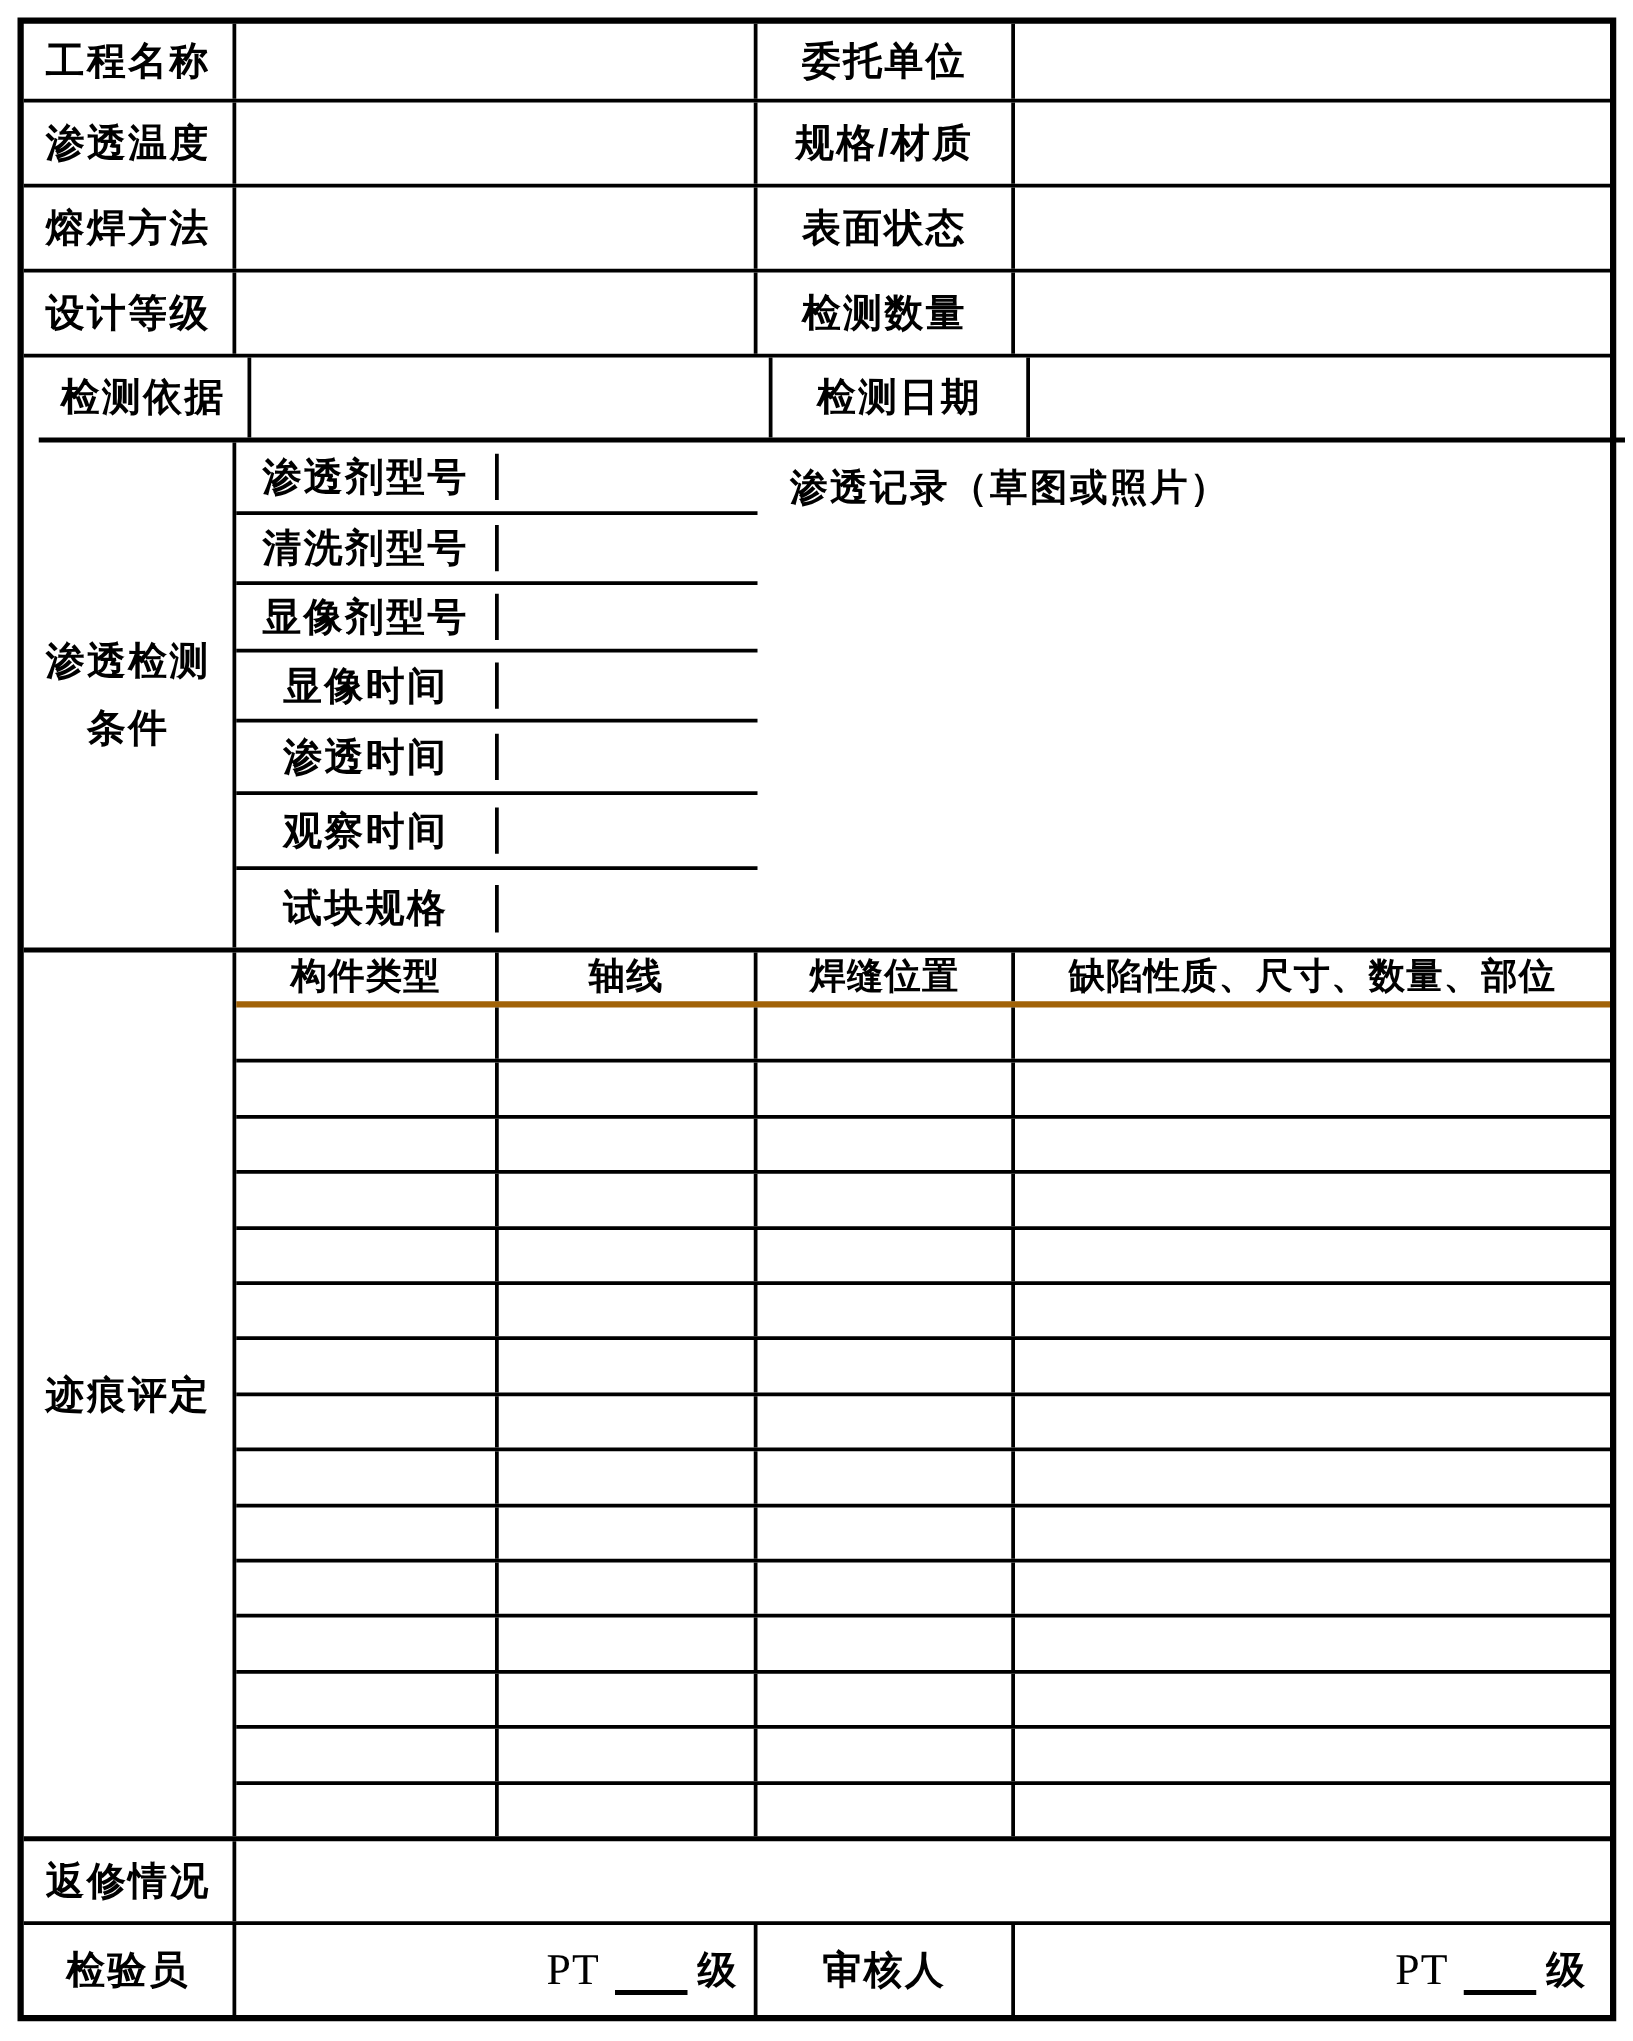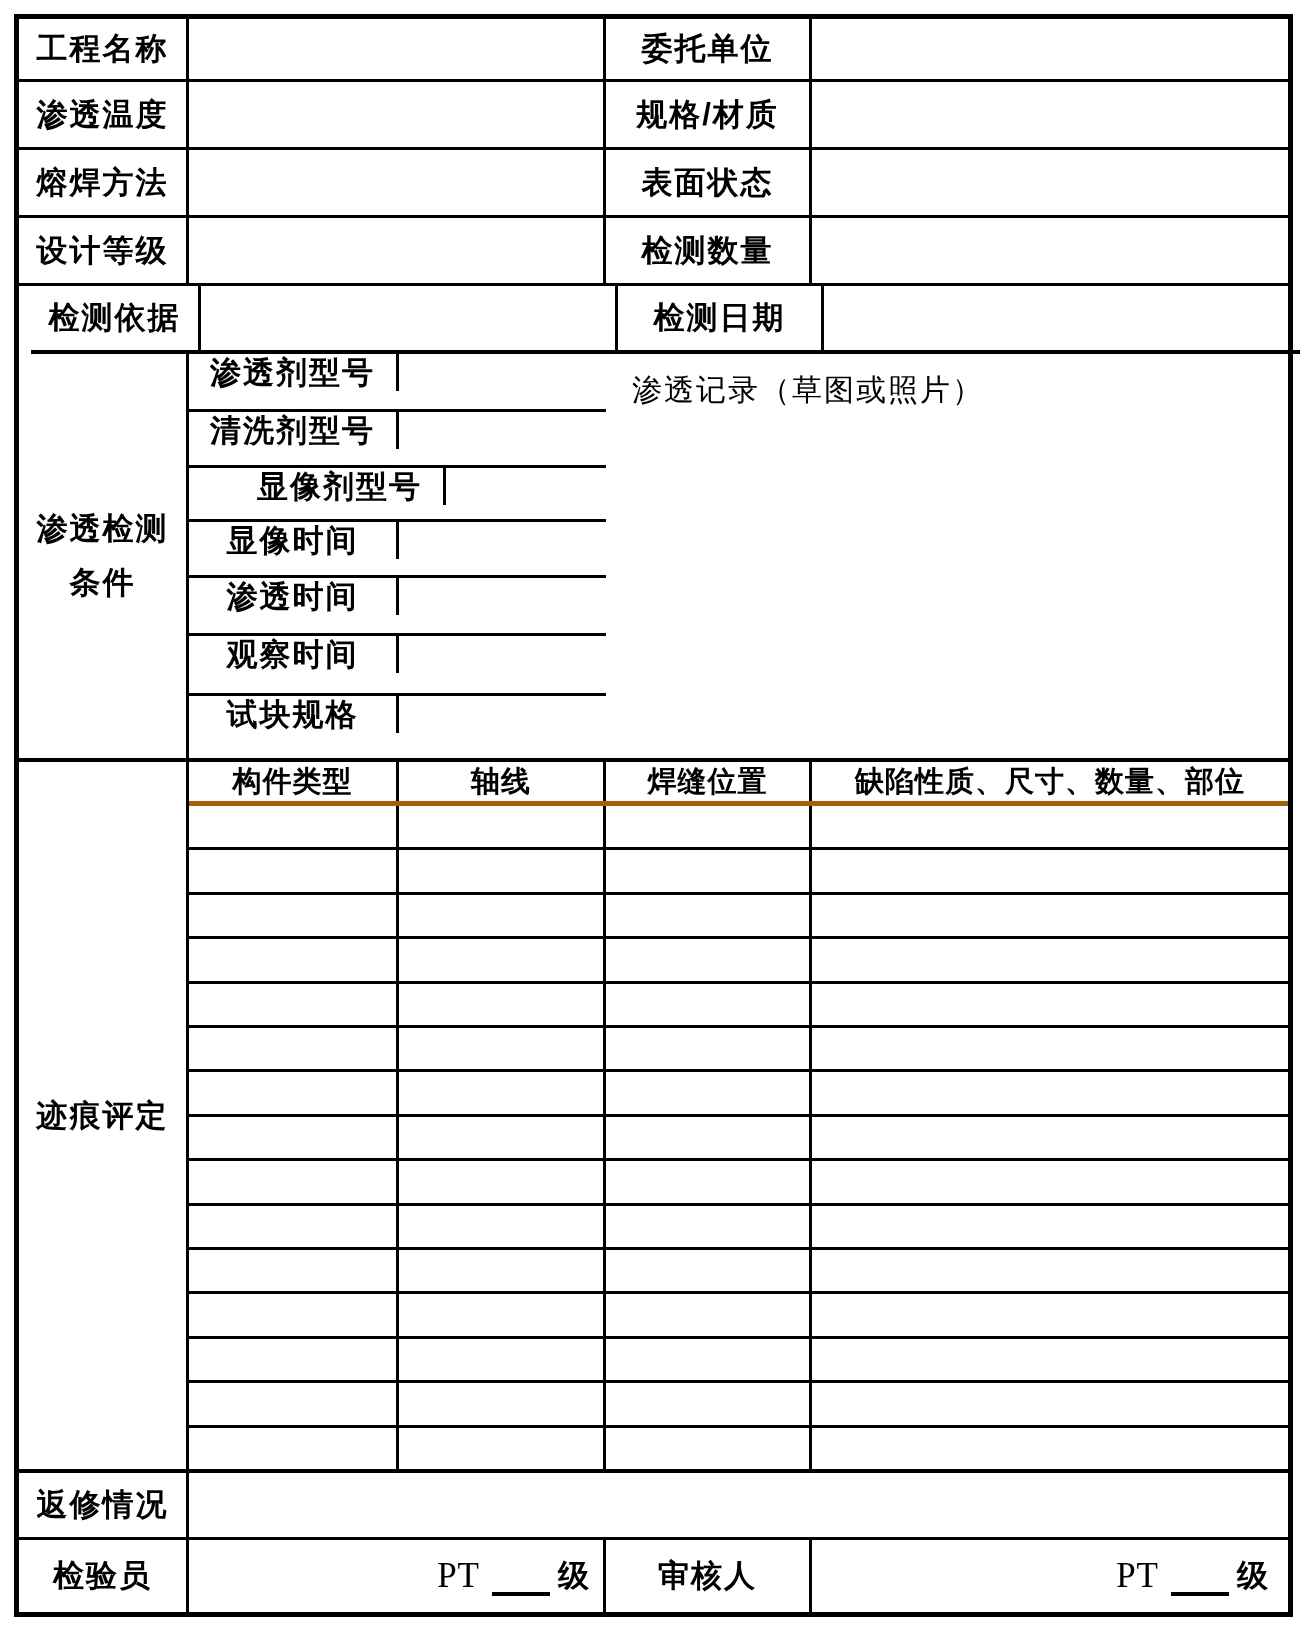--- a/index.html
+++ b/index.html
@@ -52,28 +52,28 @@
     text-align: center;
     line-height: 1.2;
     white-space: nowrap;
   }
 
   
   .sec2 { display: flex; flex-direction: row; height: 408px; border-bottom: 4px solid #000; }
   .cond-title { flex-direction: column; justify-content: center; }
   .cond-title div { line-height: 1.75; }
   .cond-col { width: 417px; flex: none; display: flex; flex-direction: column; }
-  .cond-row { display: flex; flex-direction: column; border-bottom: 3px solid #000; }
+  .cond-row { display: flex; border-bottom: 3px solid #000; align-items: center; }
   .cond-row.lastcond { border-bottom: none; flex: 1 1 auto; }
-  .cr58 { height: 58px; } .cr56 { height: 56px; } .cr54 { height: 54px; padding-left: 47px; } .cr60 { height: 60px; gap: 39px; }
+  .cr58 { height: 58px; } .cr56 { height: 56px; } .cr54 { height: 54px; } .cr60 { height: 60px; gap: 39px; }
   .record {
     flex: 1 1 auto;
     padding: 16px 10px 0 26px;
     font-size: 30px;
-    font-weight: normal;
+    font-weight: bold;
     letter-spacing: 2px;
     align-items: flex-start;
     justify-content: flex-start;
     display: flex;
   }
 
   
   .sec3 { display: flex; flex-direction: row; height: 711px; border-bottom: 4px solid #000; }
   .trace-col { flex: 1 1 auto; display: flex; flex-direction: column; }
   .trace-header { display: flex; flex-direction: row; height: 44px; border-bottom: 5px solid #a16207; flex: none; }

